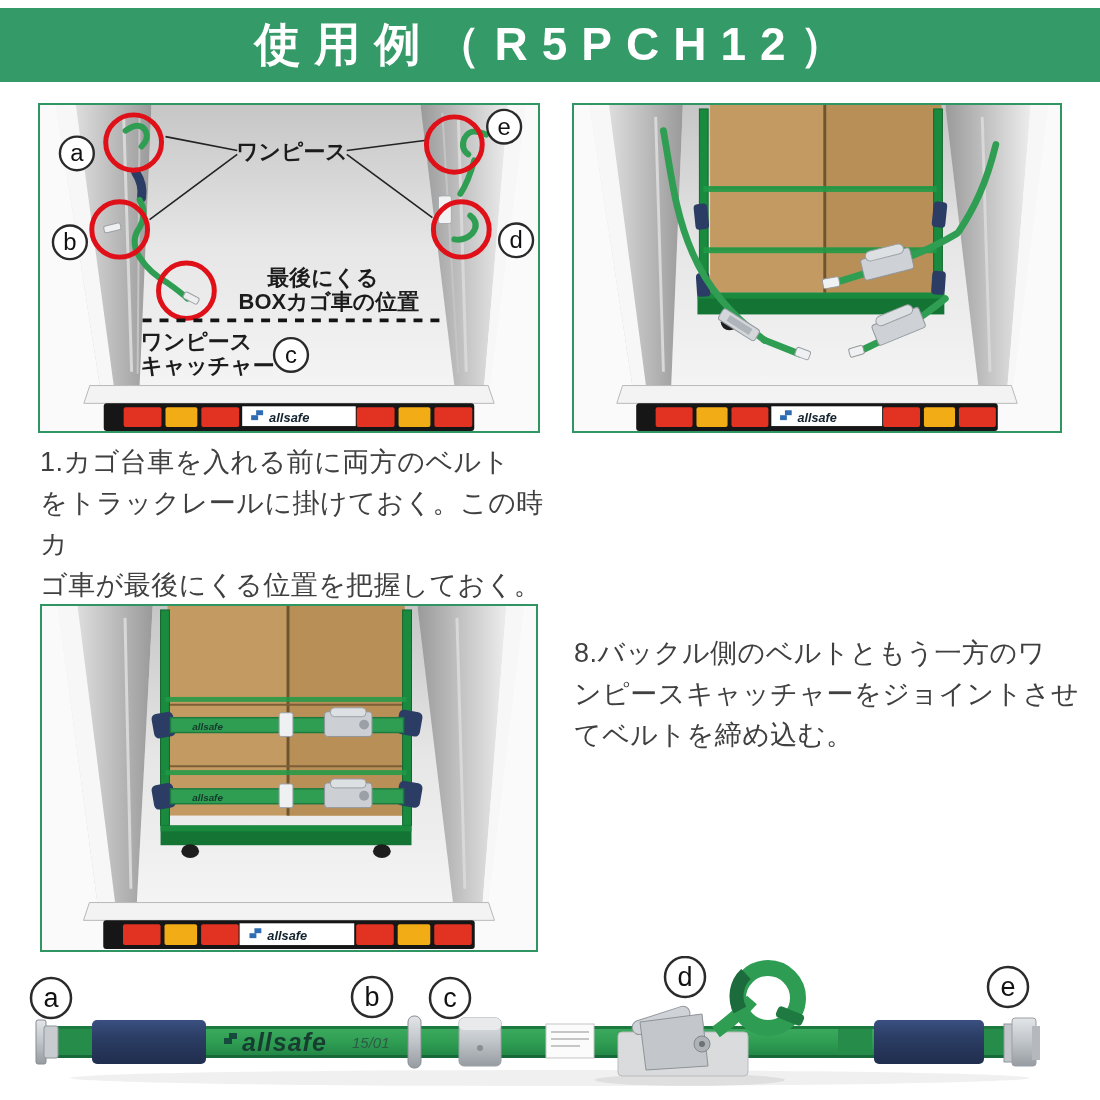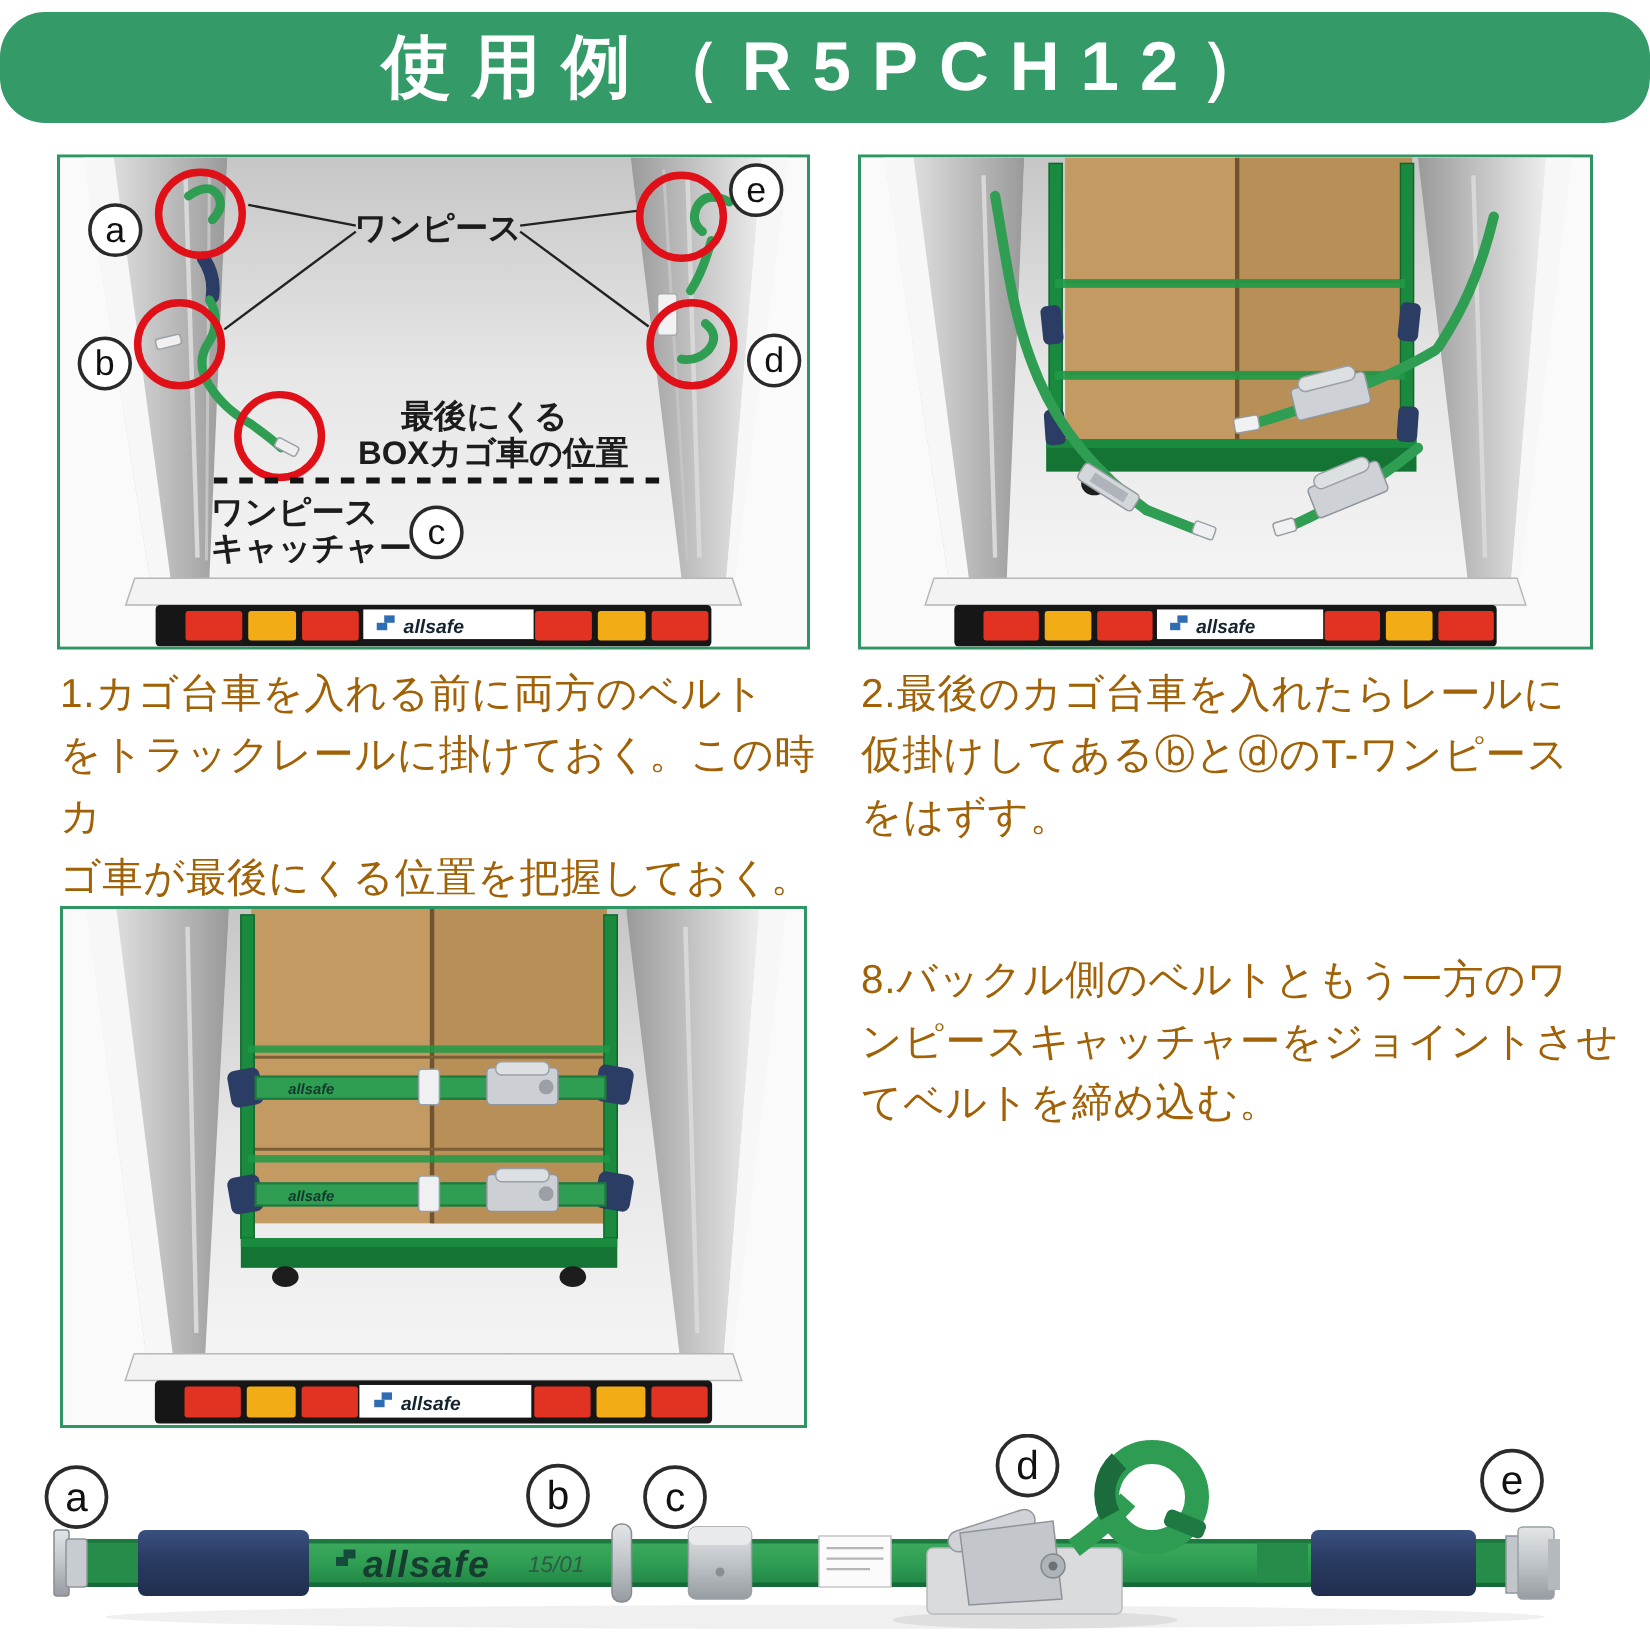--- a/index.html
+++ b/index.html
@@ -1,22 +1,22 @@
 <!DOCTYPE html>
 <html><head>
 <meta charset="utf-8">
 <style>
   html,body{margin:0;padding:0;background:#ffffff;}
   body{font-family:"Liberation Sans","DejaVu Sans",sans-serif;}
   #page{position:relative;width:1100px;height:1100px;background:#ffffff;overflow:hidden;}
-  .banner{position:absolute;left:0;top:8px;width:1100px;height:74px;display:flex;align-items:center;justify-content:center;border-radius:30px;}
+  .banner{position:absolute;left:0;top:8px;width:1100px;height:74px;display:flex;align-items:center;justify-content:center;}
   .banner-title{color:#ffffff;font-size:46px;font-weight:700;letter-spacing:14px;padding-left:14px;white-space:nowrap;}
   .figure{position:absolute;border:2px solid #2f9663;background:#fcfcfc;box-sizing:border-box;}
   .figure svg{display:block;width:100%;height:100%;}
-  .step{position:absolute;color:#a16207;font-size:27px;line-height:41px;letter-spacing:0.5px;white-space:pre-line;}
+  .step{position:absolute;color:#404040;font-size:27px;line-height:41px;letter-spacing:0.5px;white-space:pre-line;}
   .strapfig{position:absolute;left:0;top:956px;width:1100px;height:144px;}
   .lbl{font-size:24px;fill:#111;}
   .lblb{font-size:27px;fill:#111;}
 </style>
 </head>
 <body>
 
 <div id="page">
 
   <div class="banner" style="background:#349a67;">
@@ -214,23 +214,20 @@
           <rect x="314" y="207" width="40" height="10" rx="5" fill="#dde0e3" stroke="#9aa0a5"></rect>
         </g>
         <rect x="283" y="245" width="15" height="9" rx="2" fill="#f0f1f2" stroke="#999" transform="rotate(-16 290 249)"></rect>
       </g>
     </svg>
   </div>
 
   <div class="step" style="left:40px;top:442px;width:516px;">1.カゴ台車を入れる前に両方のベルト
 をトラックレールに掛けておく。この時カ
 ゴ車が最後にくる位置を把握しておく。</div>
-  <div class="step" style="left:574px;top:442px;width:520px;">2.最後のカゴ台車を入れたらレールに
-仮掛けしてあるⓑとⓓのT-ワンピース
-をはずす。</div>
 
   <div class="figure" style="left:40px;top:604px;width:498px;height:348px;">
     <svg viewBox="0 0 500 348" preserveAspectRatio="none">
       <defs>
         <linearGradient id="f3floor" x1="0" y1="0" x2="0" y2="1">
           <stop offset="0" stop-color="#c6c6c6"></stop>
             <stop offset="0.5" stop-color="#e6e6e6"></stop>
             <stop offset="1" stop-color="#f4f4f4"></stop>
         </linearGradient>
         <linearGradient id="f3wl" x1="0" y1="0" x2="1" y2="0">

